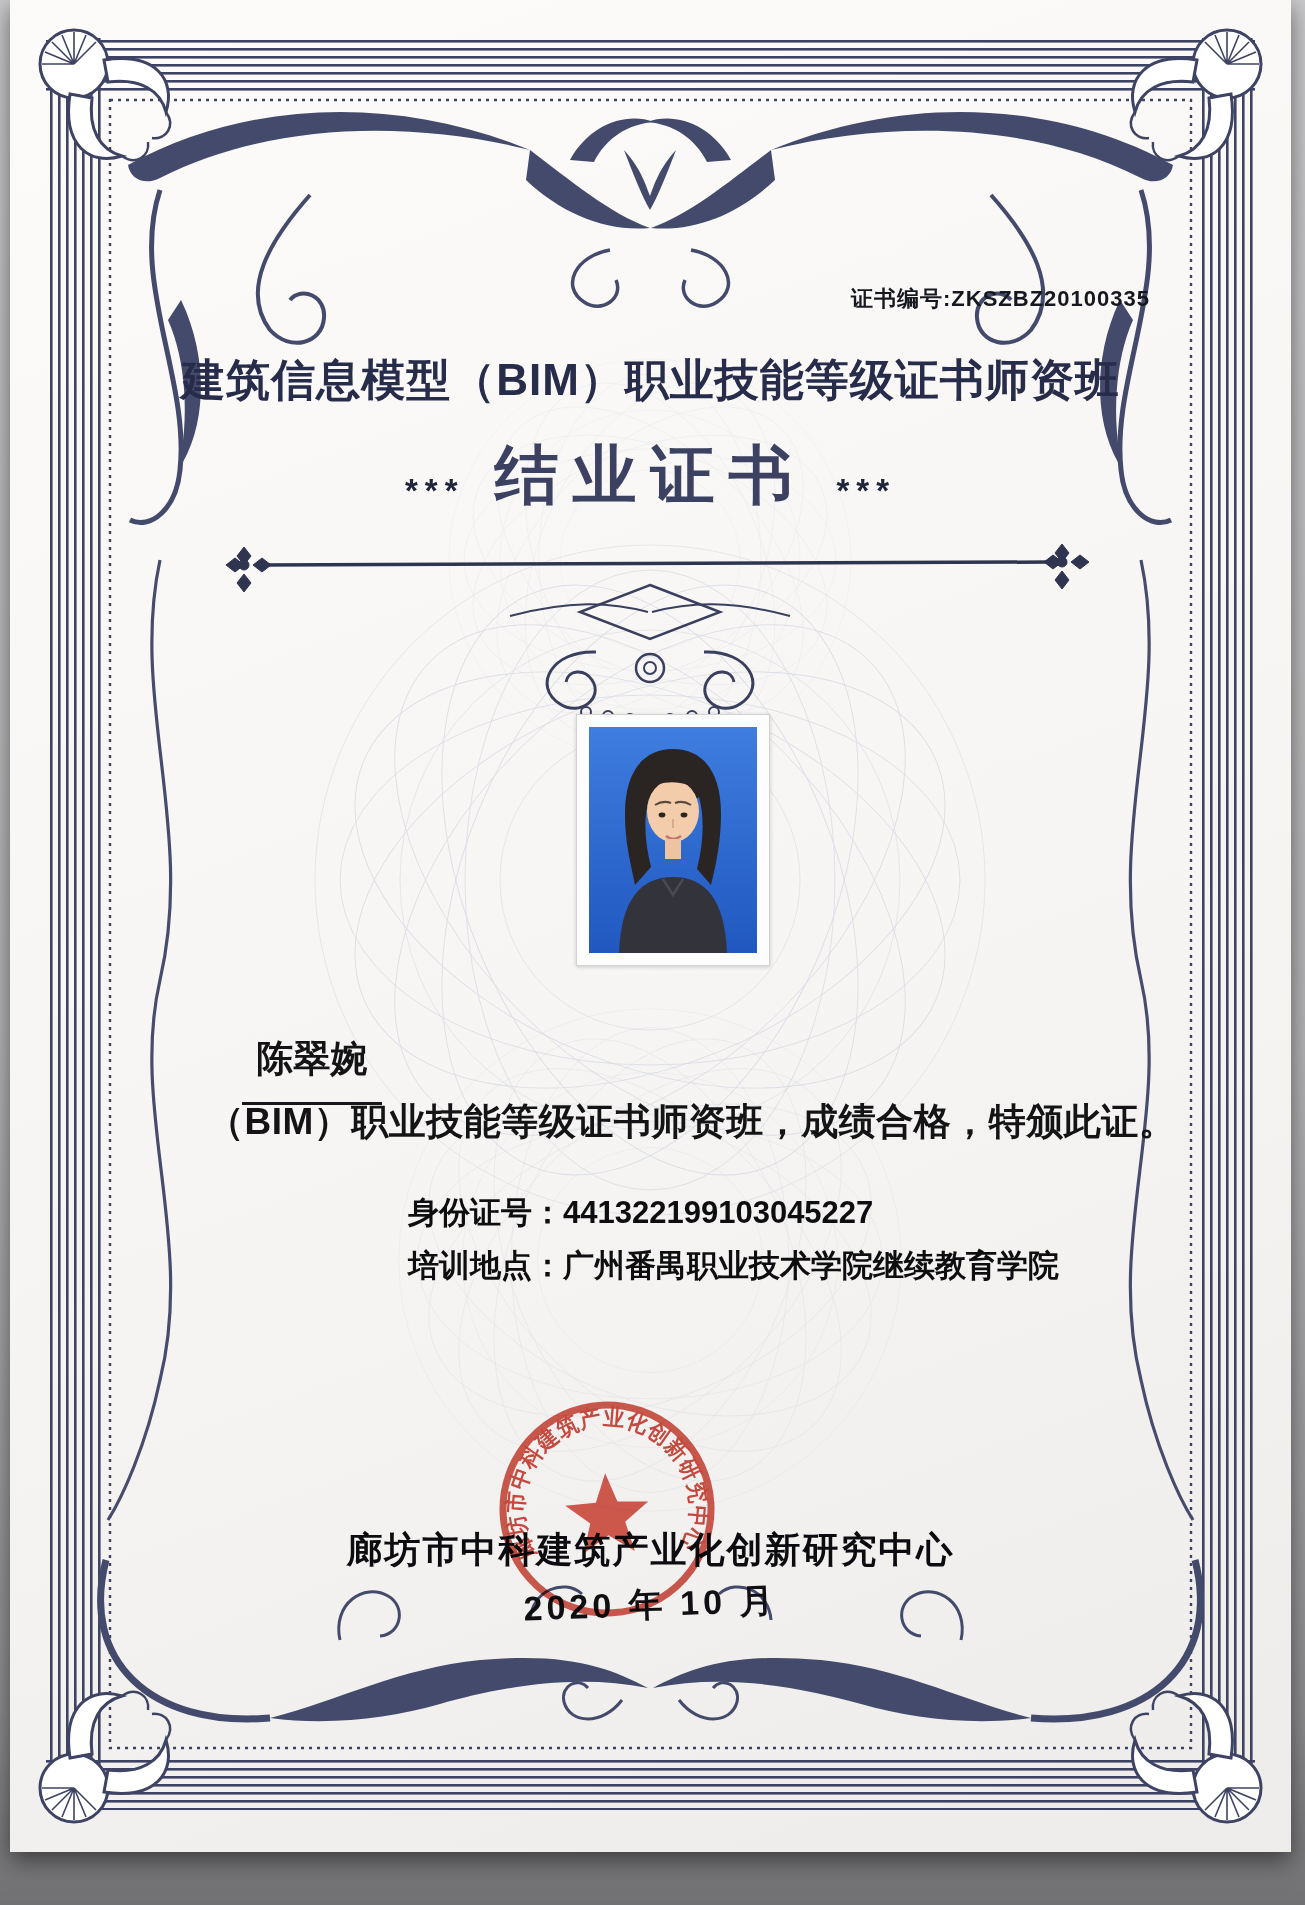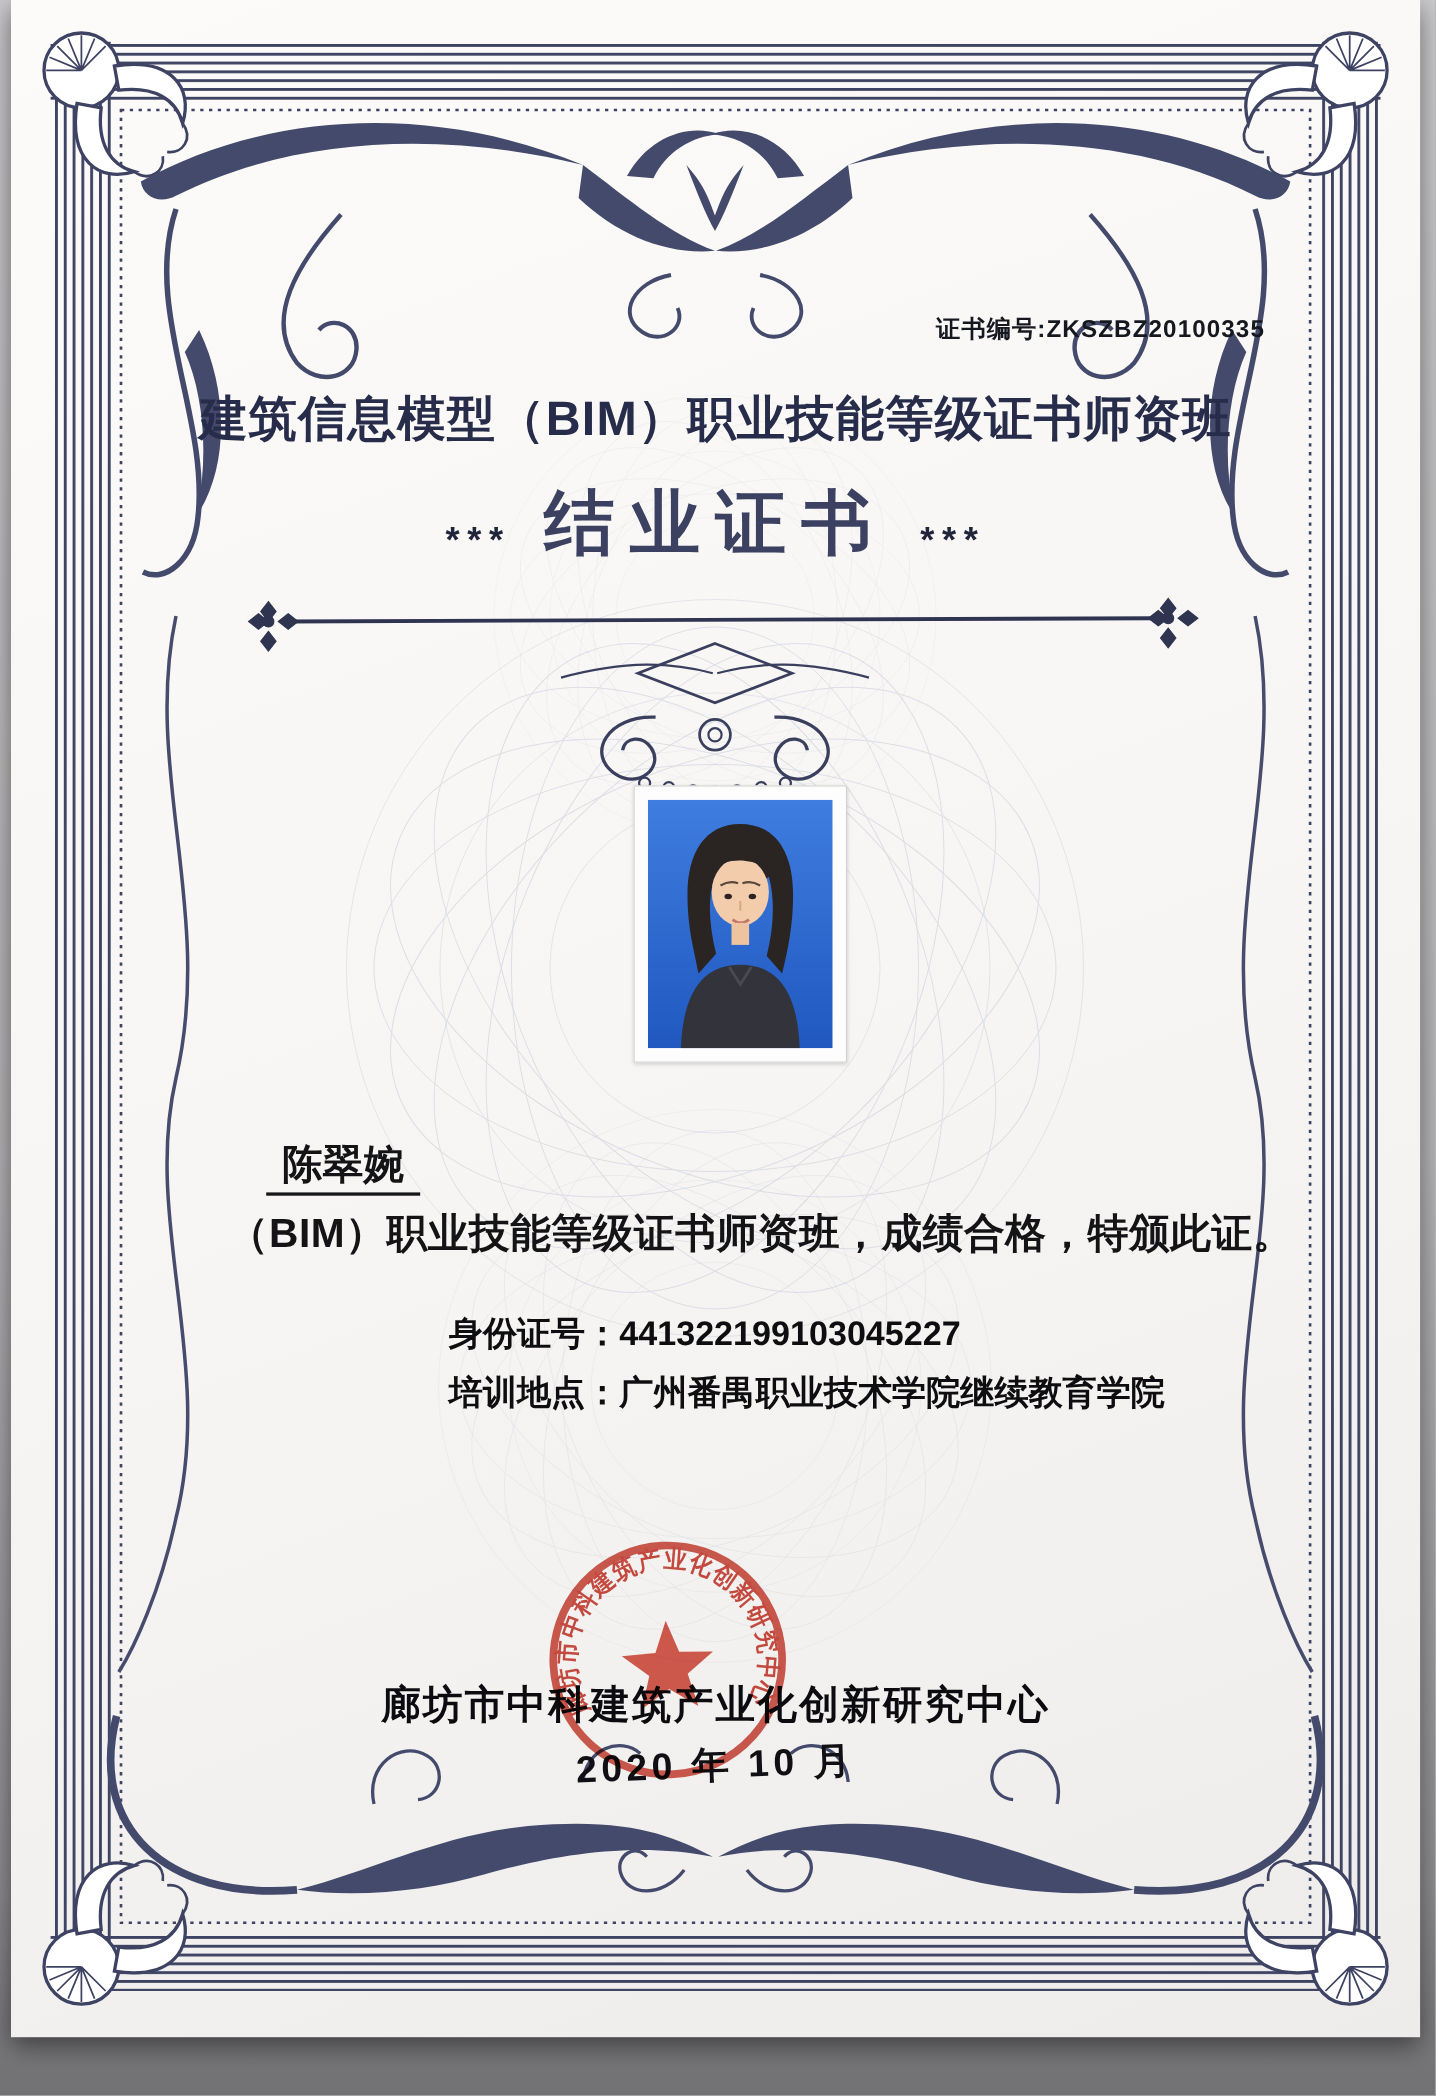--- a/index.html
+++ b/index.html
@@ -10,21 +10,21 @@
     background:linear-gradient(160deg,#fcfbfa 0%,#f6f5f3 55%,#edecea 100%);
     box-shadow:0 8px 22px rgba(0,0,0,.5);}
   .deco{position:absolute;inset:0;z-index:1;}
   .txt{position:absolute;z-index:2;color:#15161c;}
   .cert-no{top:284px;left:0;right:141px;text-align:right;font-size:22px;font-weight:700;letter-spacing:1px;color:#16181f;}
   .course-title{top:351px;left:0;width:100%;text-align:center;font-size:44px;font-weight:800;color:#272c4a;letter-spacing:1px;}
   .title-row{top:432px;left:0;width:100%;display:flex;justify-content:center;align-items:center;gap:30px;}
   .stars{font-size:33px;font-weight:700;color:#20253a;letter-spacing:7px;padding-top:30px;}
   .big-title{font-size:64px;font-weight:900;color:#3c4161;letter-spacing:14px;}
   .body-line1{top:1034px;left:232px;display:flex;align-items:flex-end;font-size:37px;font-weight:700;color:#141417;}
-  .name-underline{display:inline-block;min-width:116px;text-align:center;border-bottom:3px solid #16161b;padding:0 12px 0;margin-right:20px;}
+  .name-underline{display:inline-block;min-width:116px;text-align:center;border-bottom:3px solid #16161b;padding:0 12px 18px;margin-right:20px;}
   .body-line2{top:1097px;left:197px;font-size:37px;font-weight:700;color:#141417;letter-spacing:.5px;}
   .details{top:1186px;left:398px;font-size:31px;font-weight:700;color:#0e0e11;}
   .detail-row{display:flex;line-height:53px;}
   .detail-label{white-space:nowrap;}
   .issuer{top:1526px;left:0;width:100%;text-align:center;font-size:36px;font-weight:800;color:#0c0c10;letter-spacing:2px;}
   .date-line{top:1582px;left:0;width:100%;text-align:center;font-size:34px;font-weight:700;color:#101014;letter-spacing:4px;transform:rotate(-2deg);}
   .photo{position:absolute;z-index:2;left:566px;top:714px;width:194px;height:252px;background:#fdfdfd;
     border:1px solid #d2d2d0;padding:12px;box-sizing:border-box;box-shadow:0 1px 4px rgba(0,0,0,.18);}
   .photo svg{display:block;width:100%;height:100%;}
   .seal{position:absolute;z-index:3;left:472px;top:1384px;width:250px;height:250px;

